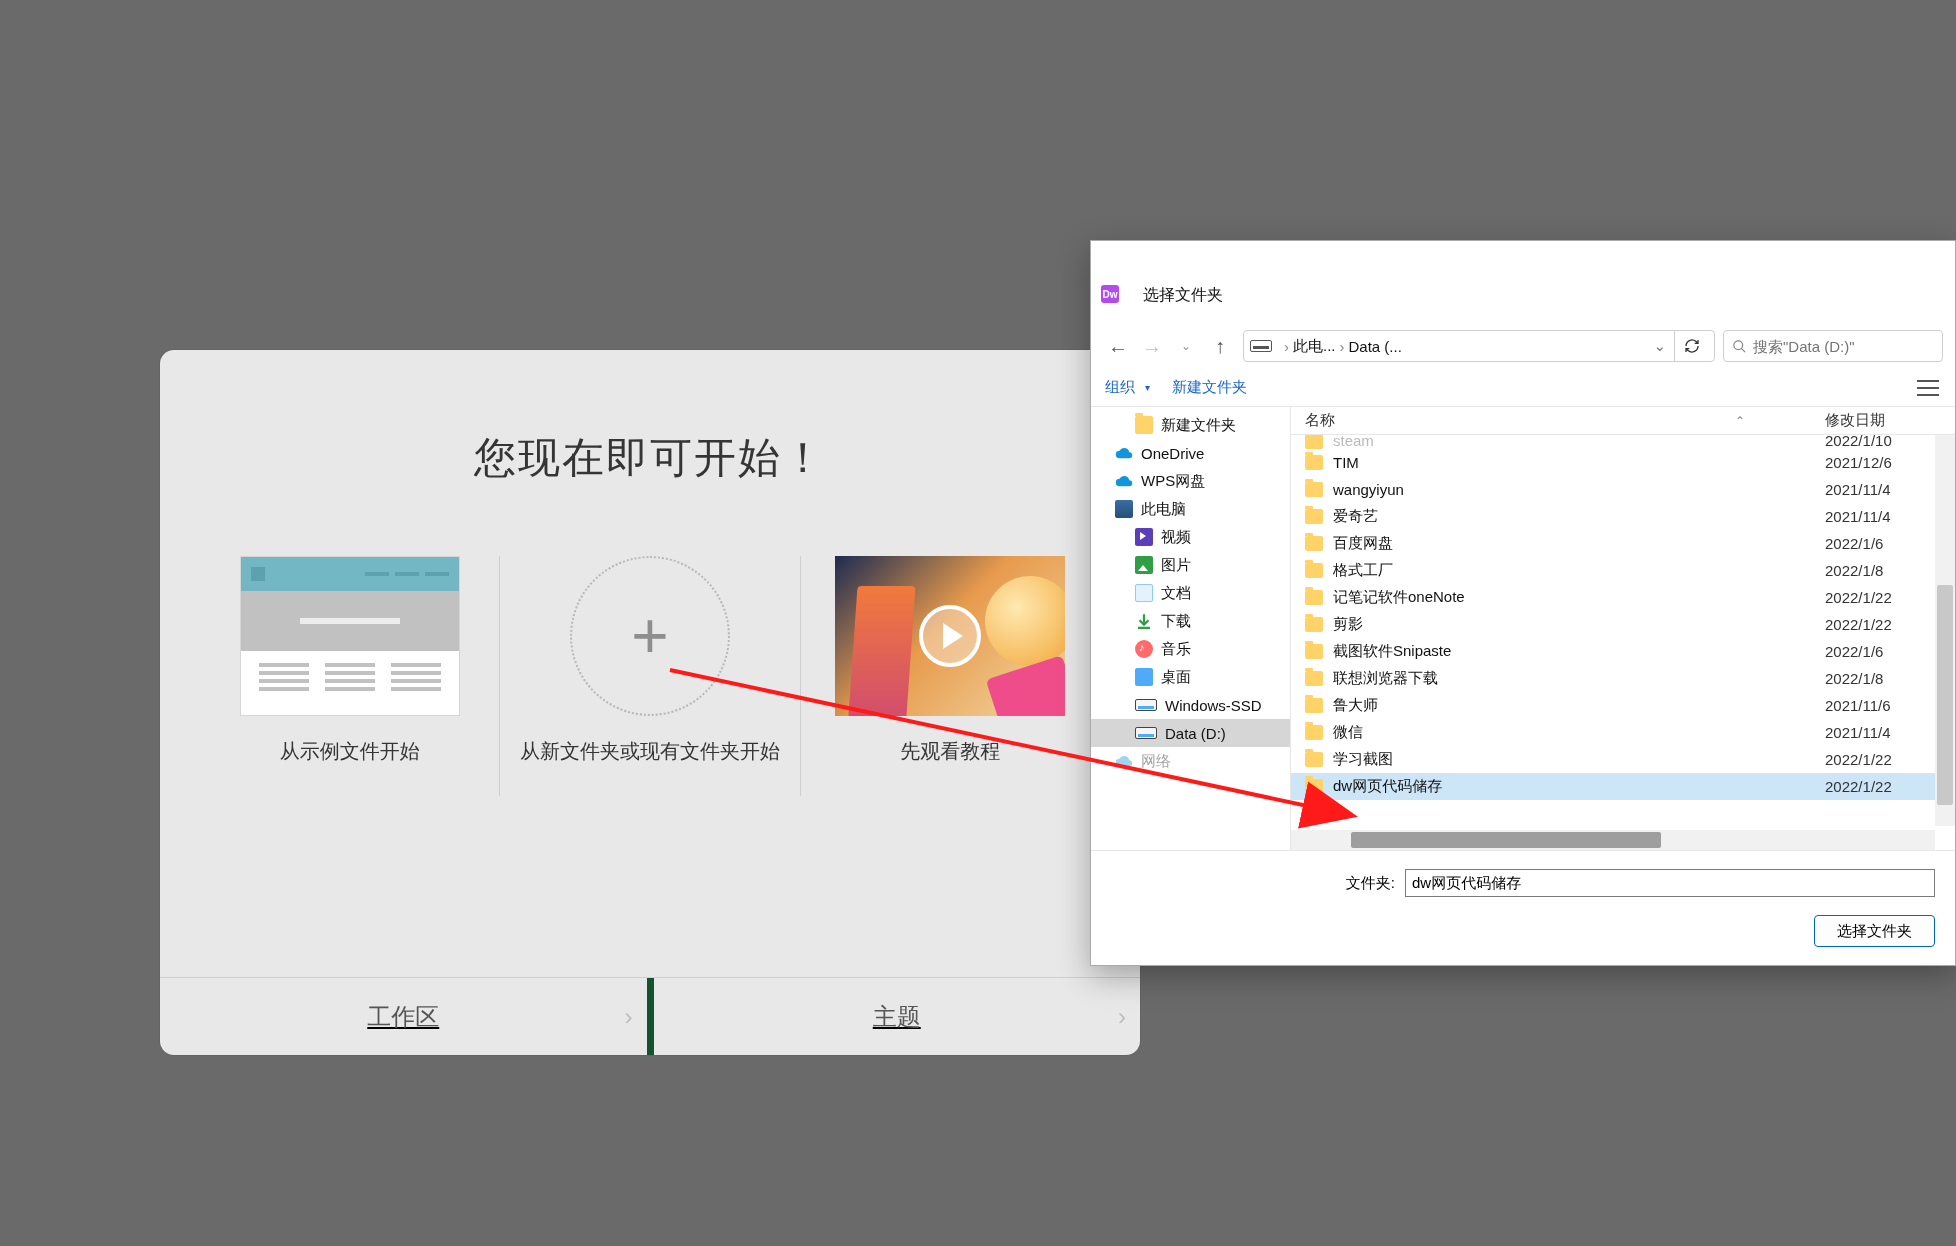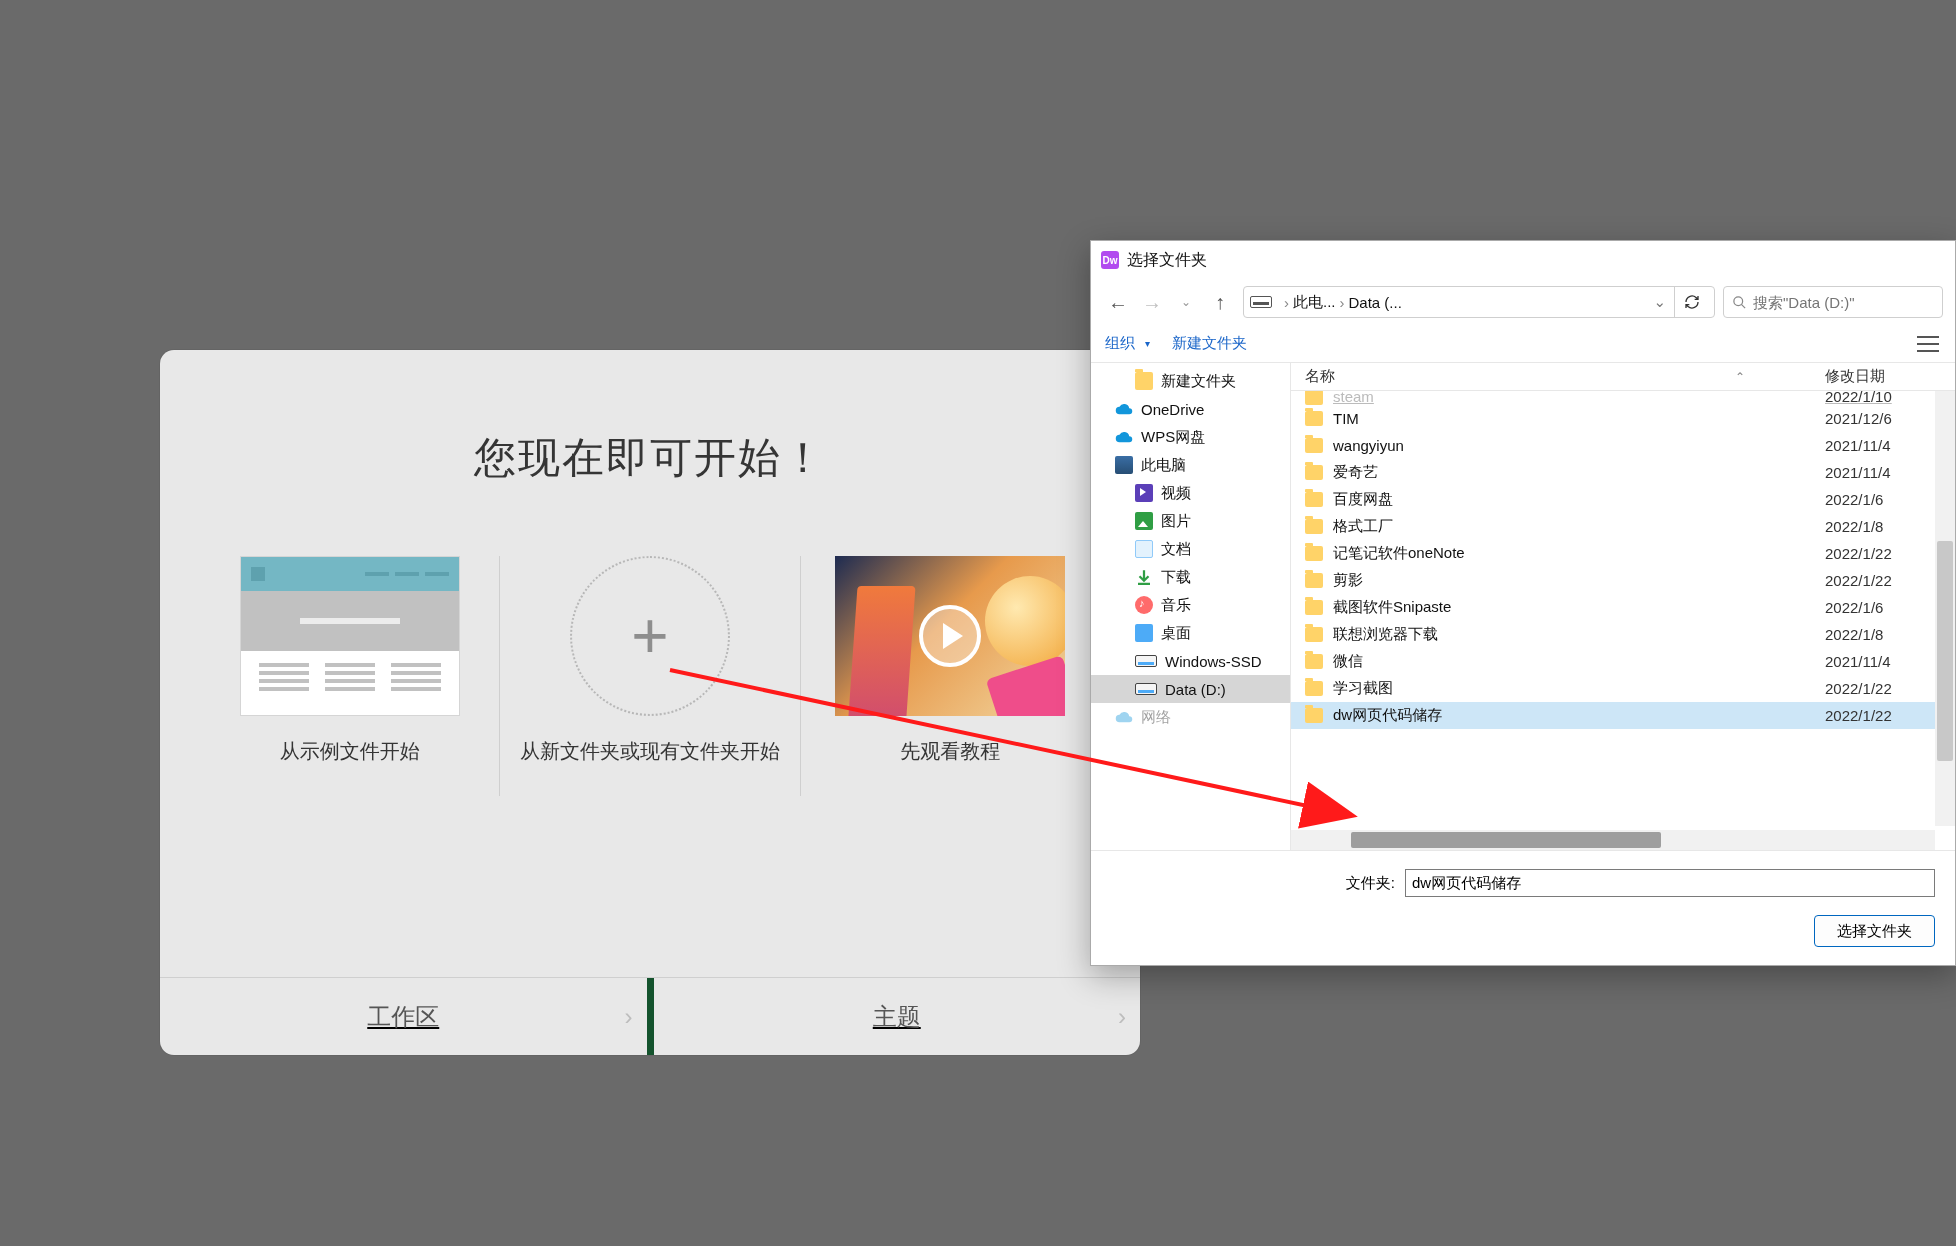--- a/index.html
+++ b/index.html
@@ -81,21 +81,21 @@
   
   .dialog {
     position:absolute;
     left:1090px; top:240px;
     width:866px; height:726px;
     background:#fff;
     border:1px solid #aaa;
     box-shadow:0 10px 30px rgba(0,0,0,0.3);
     display:flex; flex-direction:column;
   }
-  .dlg-title { display:flex; align-items:center; gap:8px; height:38px; padding:0 10px; font-size:16px; color:#111;}
+  .dlg-title { display:flex; align-items:flex-start; gap:24px; height:38px; padding:0 10px; font-size:16px; color:#111;margin-top:44px;}
   .dlg-title .dw { width:18px; height:18px; background:#b24bef; color:#fff; font-size:10px;
                    display:flex; align-items:center; justify-content:center; border-radius:3px; font-weight:bold;}
   
   .nav-row { display:flex; align-items:center; height:46px; padding:0 12px; gap:4px;}
   .nav-btn { width:30px; height:30px; display:flex; align-items:center; justify-content:center; color:#555; cursor:pointer; font-size:20px;}
   .nav-btn.disabled { color:#c0c0c0; cursor:default;}
   .addr { flex:1; display:flex; align-items:center; height:32px; border:1px solid #cfcfcf; border-radius:4px;
           background:#fff; margin:0 4px; padding:0 6px; font-size:15px; color:#111; overflow:hidden; position:relative;}
   .addr .drive { width:22px; height:12px; border:1px solid #555; border-radius:2px; margin-right:8px; position:relative;}
   .addr .drive::after { content:""; position:absolute; left:2px; right:2px; bottom:2px; height:3px; background:#555;}
@@ -373,21 +373,21 @@
 
     <div class="files">
       <div class="fhead">
         <div class="c-name">
           <span>名称</span>
           <span class="chev-hd">⌃</span>
         </div>
         <div class="c-date">修改日期</div>
       </div>
       <div class="flist" id="flist">
-          <div class="frow" style="height: 14px; overflow: hidden; align-items: flex-end; color: rgb(187, 187, 187); text-decoration: underline;">
+          <div class="frow" style="height: 14px; overflow: hidden; align-items: flex-end; color: rgb(187, 187, 187);">
             <span class="ico folder"></span>
             <span class="name">steam</span>
             <span class="date">2022/1/10</span>
           </div>
           <div class="frow">
             <span class="ico folder"></span>
             <span class="name">TIM</span>
             <span class="date">2021/12/6</span>
           </div>
           <div class="frow">
@@ -422,20 +422,25 @@
           </div>
           <div class="frow">
             <span class="ico folder"></span>
             <span class="name">截图软件Snipaste</span>
             <span class="date">2022/1/6</span>
           </div>
           <div class="frow">
             <span class="ico folder"></span>
             <span class="name">联想浏览器下载</span>
             <span class="date">2022/1/8</span>
+          </div>
+          <div class="frow">
+            <span class="ico folder"></span>
+            <span class="name">鲁大师</span>
+            <span class="date">2021/11/6</span>
           </div>
           <div class="frow">
             <span class="ico folder"></span>
             <span class="name">微信</span>
             <span class="date">2021/11/4</span>
           </div>
           <div class="frow">
             <span class="ico folder"></span>
             <span class="name">学习截图</span>
             <span class="date">2022/1/22</span>

